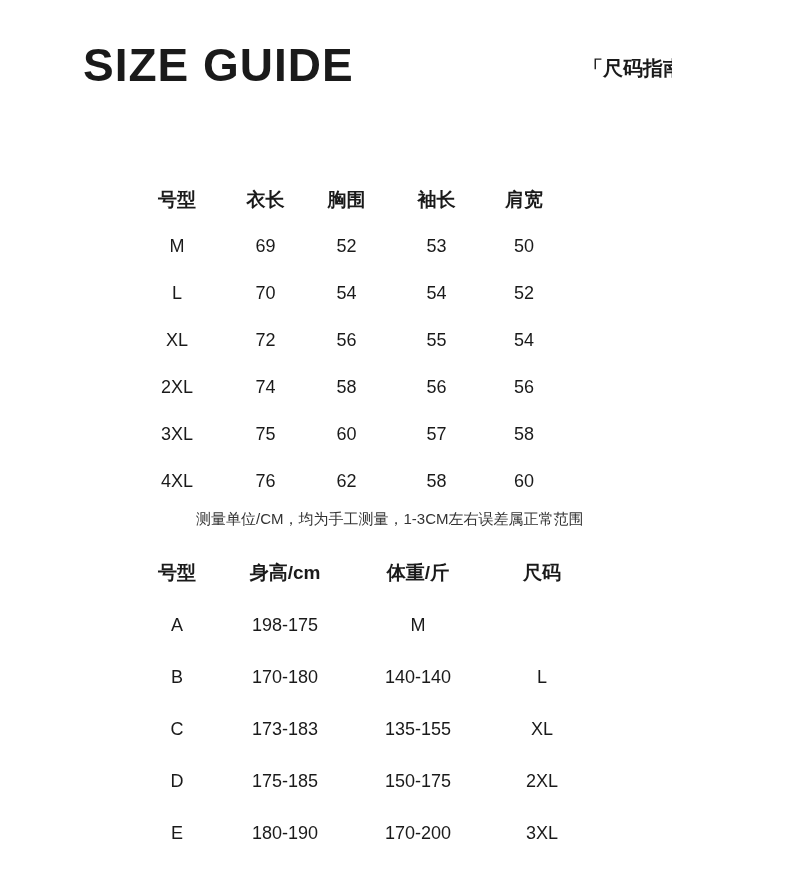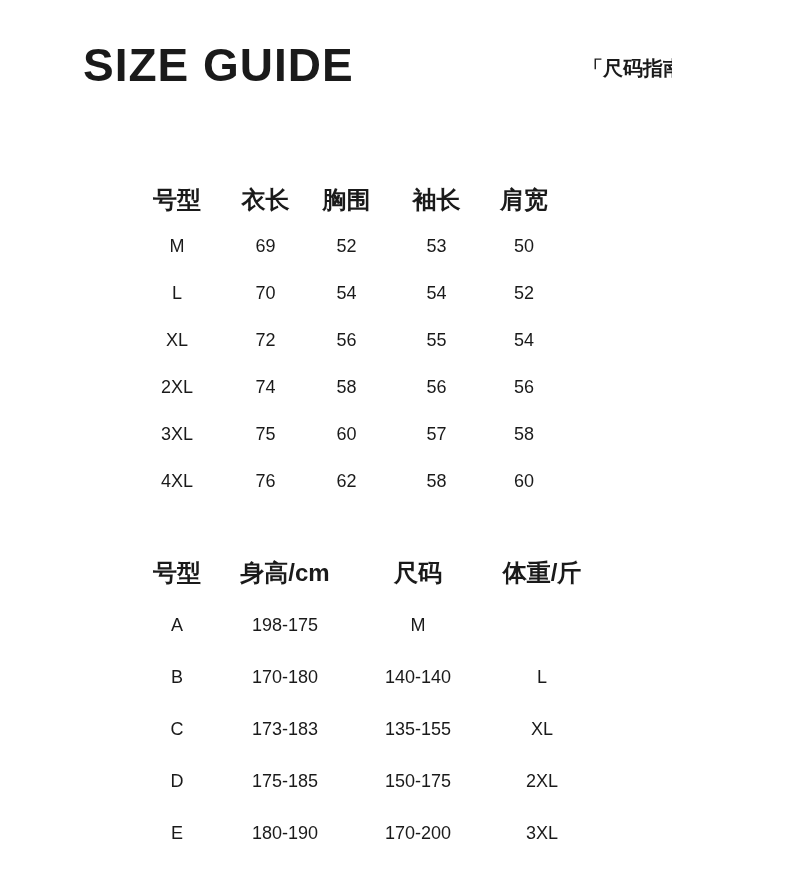--- a/index.html
+++ b/index.html
@@ -55,21 +55,21 @@
     align-items: center;
   }
   .t-cell {
     text-align: center;
     font-size: 18px;
     color: #1a1a1a;
     white-space: nowrap;
   }
   .t-row.header-row .t-cell {
     font-weight: bold;
-    font-size: 24px;
+    font-size: 19px;
   }
   .measure-note {
     position: absolute;
     left: 196px;
     top: 510px;
     font-size: 15px;
     color: #333333;
     white-space: nowrap;
   }
 </style>
@@ -126,27 +126,28 @@
     </div>
     <div class="t-row">
       <div class="t-cell">4XL</div>
       <div class="t-cell">76</div>
       <div class="t-cell">62</div>
       <div class="t-cell">58</div>
       <div class="t-cell">60</div>
     </div>
   </div>
 
+  <div class="measure-note">测量单位/CM，均为手工测量，1-3CM左右误差属正常范围</div>
 
   <div class="fit-table">
     <div class="t-row header-row">
       <div class="t-cell">号型</div>
       <div class="t-cell">身高/cm</div>
+      <div class="t-cell">体重/斤</div>
       <div class="t-cell">尺码</div>
-      <div class="t-cell">体重/斤</div>
     </div>
     <div class="t-row">
       <div class="t-cell">A</div>
       <div class="t-cell">198-175</div>
       <div class="t-cell">M</div>
     </div>
     <div class="t-row">
       <div class="t-cell">B</div>
       <div class="t-cell">170-180</div>
       <div class="t-cell">140-140</div>

